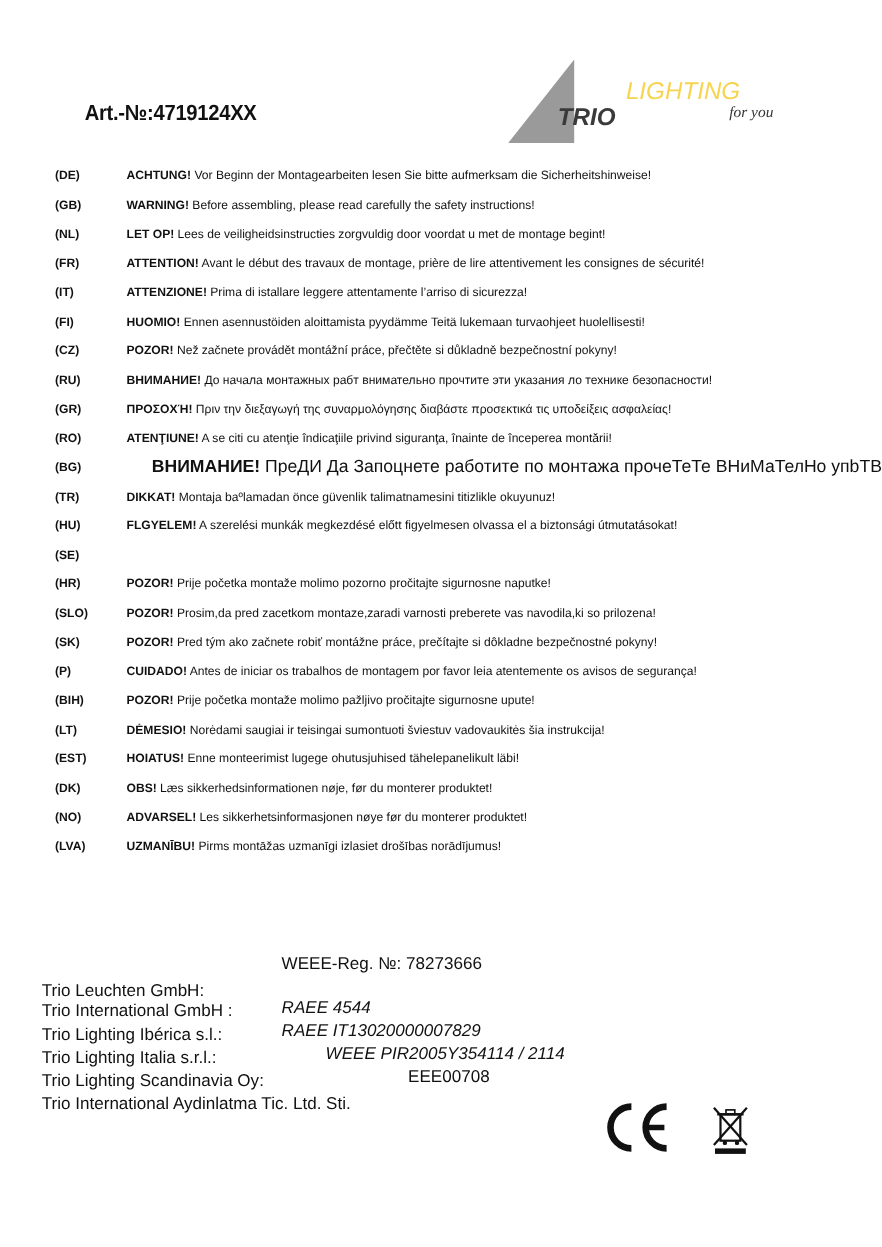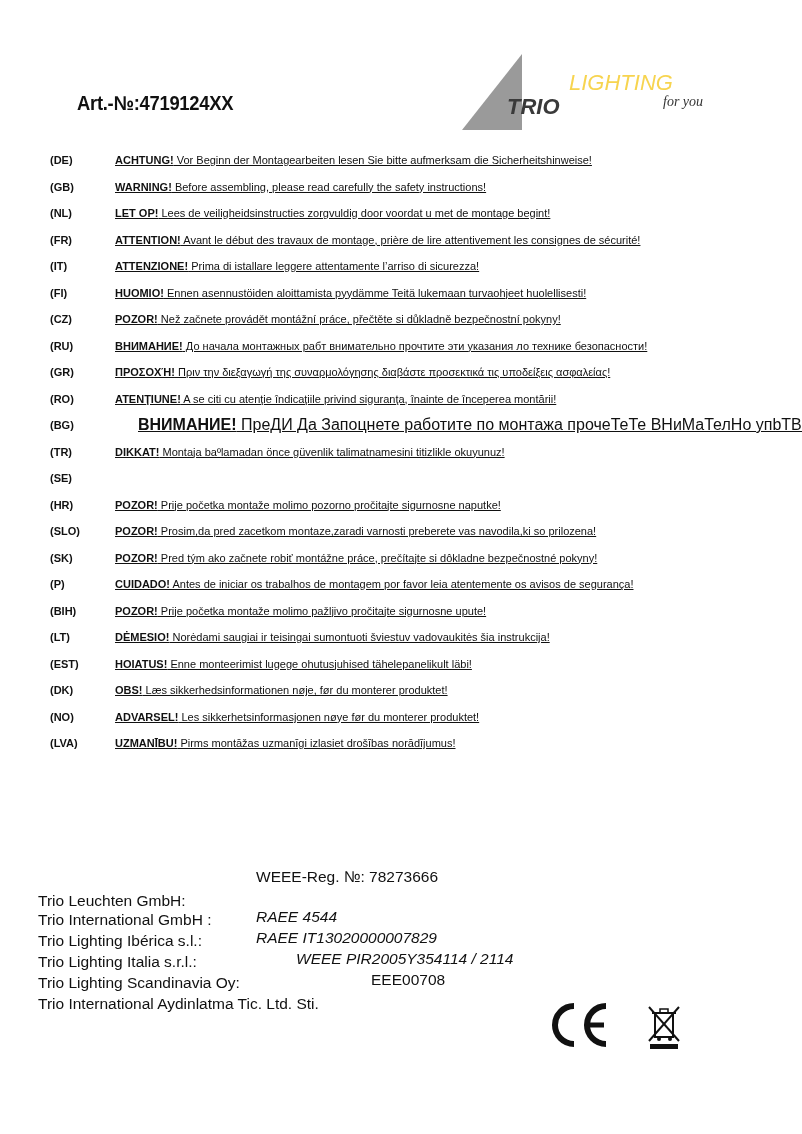--- a/index.html
+++ b/index.html
@@ -50,21 +50,20 @@
     .warn-code {
       position: absolute;
       left: 12px;
       top: 0;
       font-weight: bold;
     }
     .warn-text {
       position: absolute;
       left: 77px;
       top: 0;
-      text-decoration: underline;
     }
     .warn-text.bg { left: 76px; font-size: 16px; padding-left: 24px; }
     .warn-head { font-weight: bold; }
 
     .companies {
       position: absolute;
       left: 38px;
       top: 866px;
       font-size: 15.5px;
       line-height: 21px;
@@ -142,20 +141,24 @@
       <span class="warn-code">(RO)</span>
       <span class="warn-text"><span class="warn-head">ATENŢIUNE!</span><span> A se citi cu atenţie îndicaţiile privind siguranţa, înainte de începerea montării!</span></span>
     </div>
   <div class="warn-row">
       <span class="warn-code">(BG)</span>
       <span class="warn-text bg"><span class="warn-head">ВНИМАНИЕ!</span><span>  ПреДИ Да Запоцнете работите по монтажа прочеТеТе ВНиМаТелНо упbТВаНиеТо За беЗопасНосТ!</span></span>
     </div>
   <div class="warn-row">
       <span class="warn-code">(TR)</span>
       <span class="warn-text"><span class="warn-head">DIKKAT!</span><span> Montaja baºlamadan önce güvenlik talimatnamesini titizlikle okuyunuz!</span></span>
+    </div>
+  <div class="warn-row">
+      <span class="warn-code">(HU)</span>
+      <span class="warn-text"><span class="warn-head">FLGYELEM!</span><span> A szerelési munkák megkezdésé előtt figyelmesen olvassa el a biztonsági útmutatásokat!</span></span>
     </div>
   <div class="warn-row">
       <span class="warn-code">(SE)</span>
     </div>
   <div class="warn-row">
       <span class="warn-code">(HR)</span>
       <span class="warn-text"><span class="warn-head">POZOR!</span><span> Prije početka montaže molimo pozorno pročitajte sigurnosne naputke!</span></span>
     </div>
   <div class="warn-row">
       <span class="warn-code">(SLO)</span>

